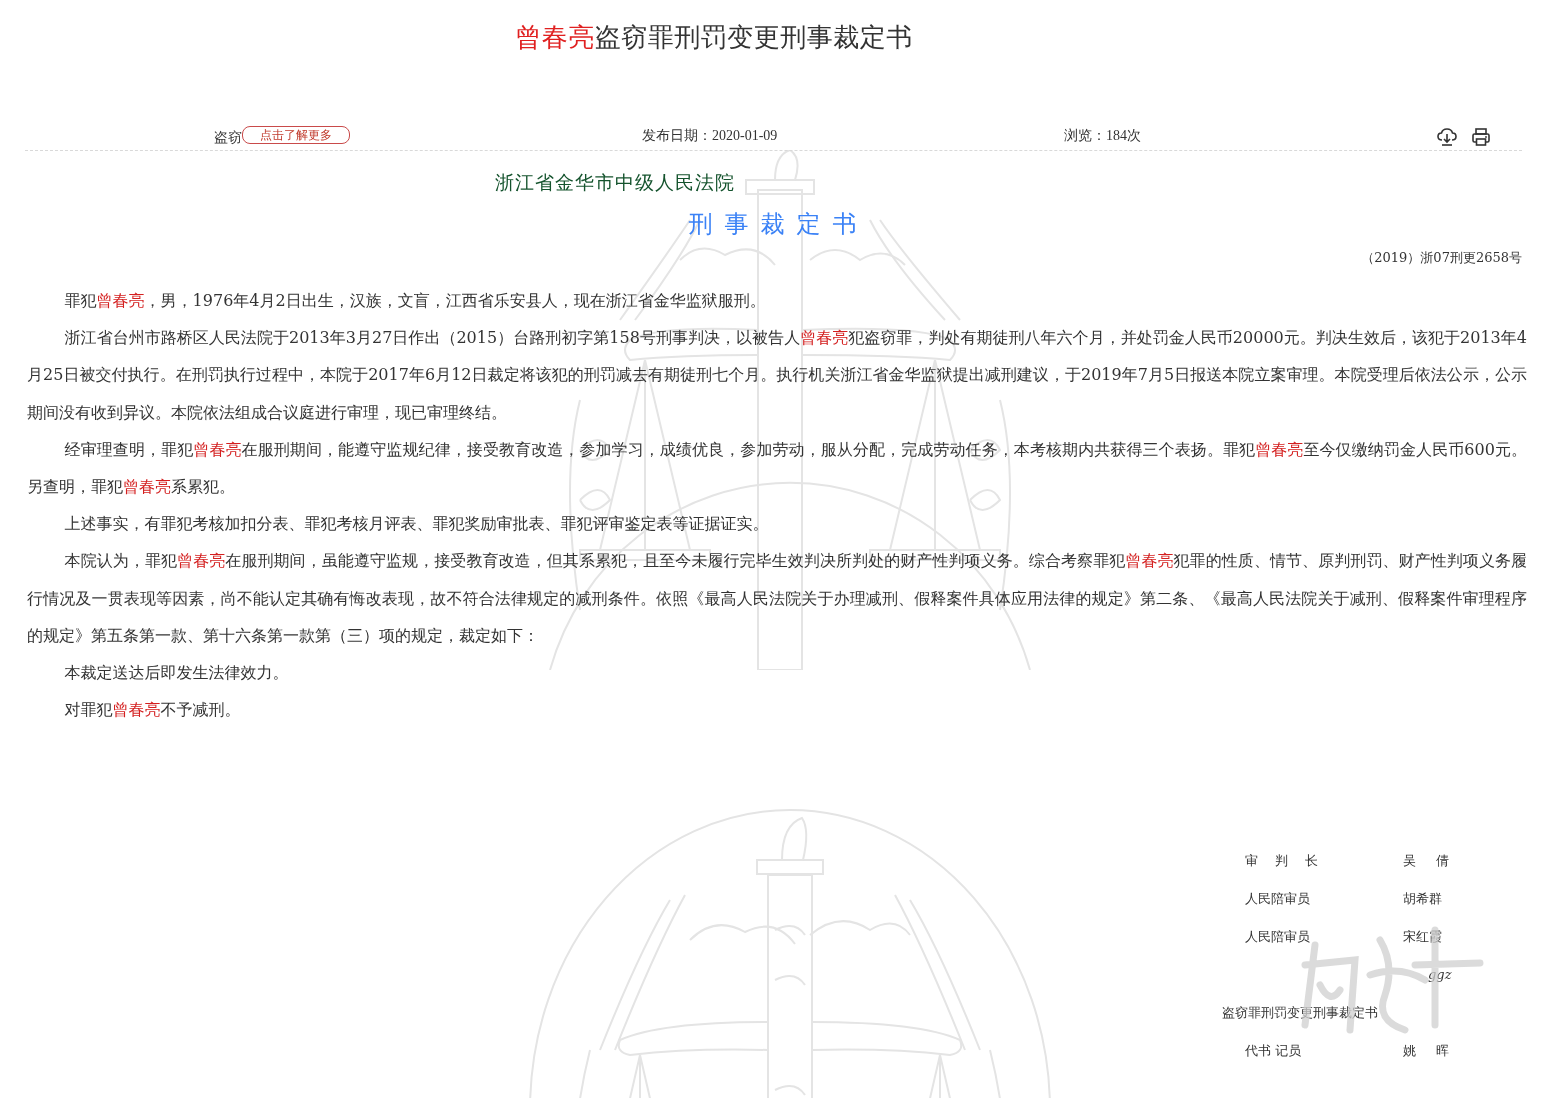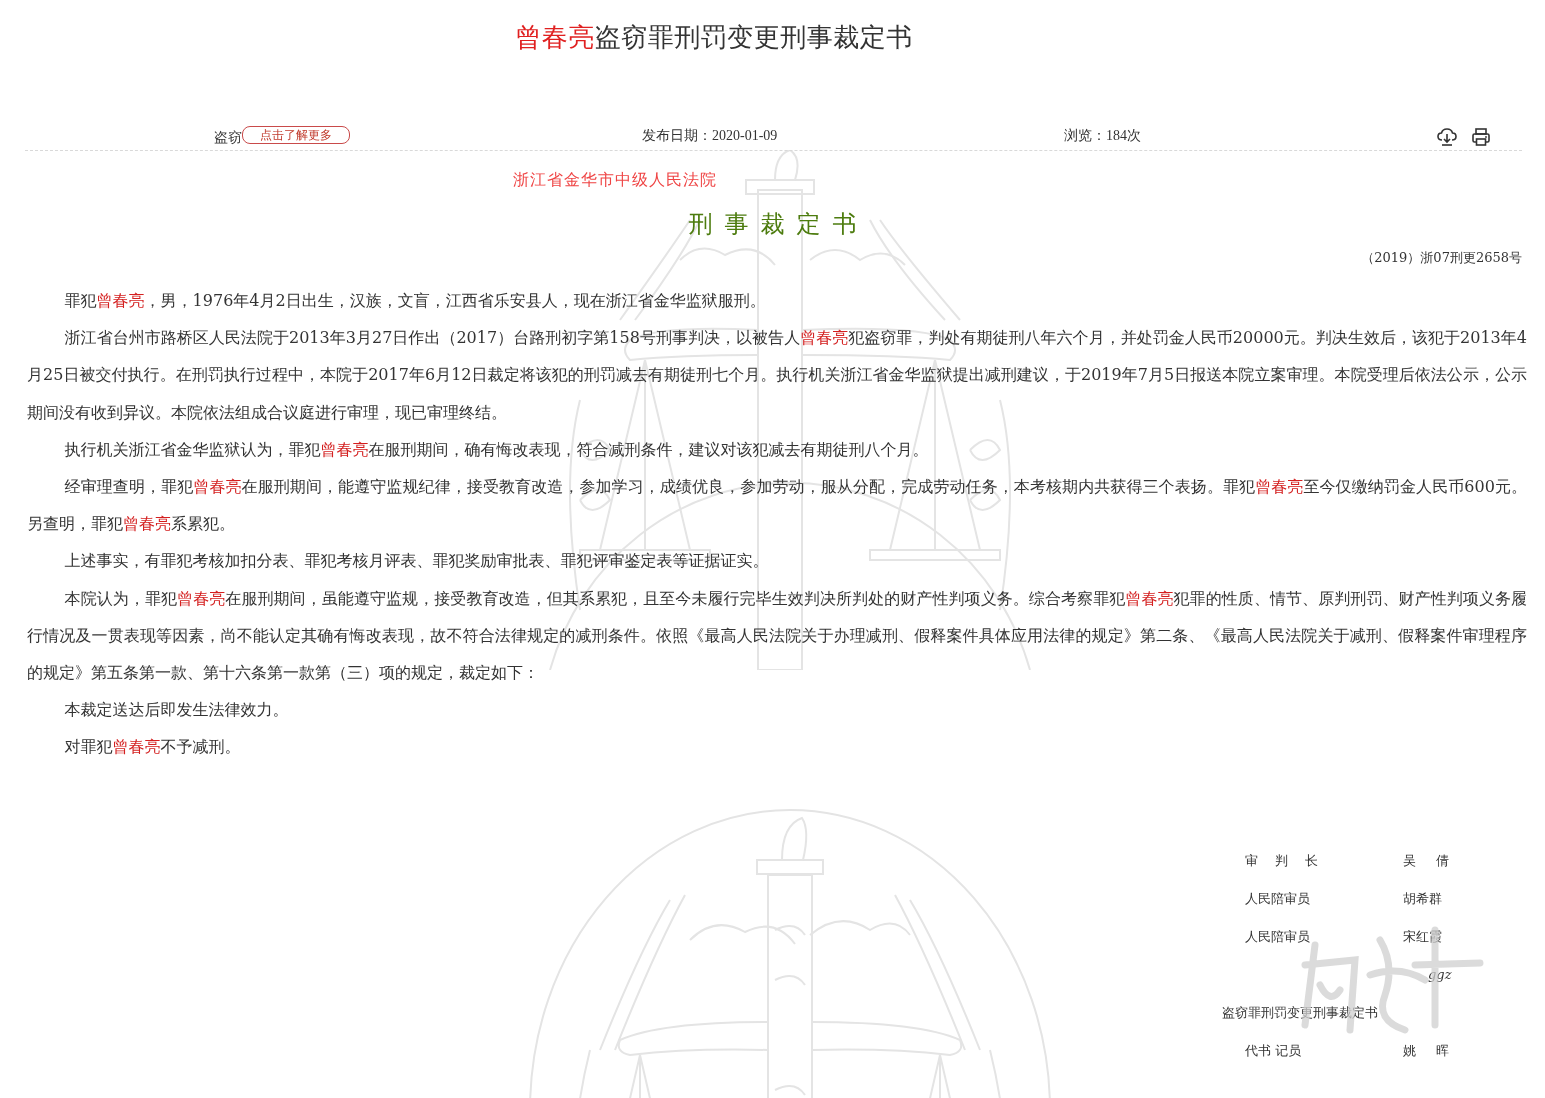--- a/index.html
+++ b/index.html
@@ -36,26 +36,26 @@
   .tools { position: absolute; top: 126px; left: 1436px; display: flex; gap: 12px; }
   .tool { width: 22px; height: 22px; cursor: pointer; display: flex; align-items: center; justify-content: center; }
 
   .divider {
     position: absolute; top: 150px; left: 25px; width: 1497px; height: 0;
     border-top: 1px dashed #d9d9d9;
   }
 
   .court {
     position: absolute; top: 170px; left: 0; width: 1230px; text-align: center;
-    font-family: "DejaVu Sans", "Liberation Sans", sans-serif; font-size: 16px; color: #ef4444;
+    font-family: "DejaVu Sans", "Liberation Sans", sans-serif; font-size: 19px; color: #14532d;
     letter-spacing: 1px;
   }
   .doctype {
     position: absolute; top: 208px; left: 0; width: 1545px; text-align: center;
-    font-family: "DejaVu Sans", "Liberation Sans", sans-serif; font-size: 24px; color: #4d7c0f;
+    font-family: "DejaVu Sans", "Liberation Sans", sans-serif; font-size: 24px; color: #3b82f6;
     letter-spacing: 12px; text-indent: 12px;
   }
   .caseno {
     position: absolute; top: 249px; right: 23px; font-size: 13px; color: #333;
   }
 
   .content {
     position: absolute; top: 282px; left: 27px; width: 1500px;
     font-size: 16px; line-height: 37.2px; color: #333;
     text-align: justify;
@@ -154,24 +154,21 @@
 
 <div class="court">浙江省金华市中级人民法院</div>
 <div class="doctype">刑事裁定书</div>
 <div class="caseno">（2019）浙07刑更2658号</div>
 
 <div class="content">
   <p>
     <span>罪犯</span><span class="hl">曾春亮</span><span>，男，1976年4月2日出生，汉族，文盲，江西省乐安县人，现在浙江省金华监狱服刑。</span>
   </p>
   <p>
-    <span>浙江省台州市路桥区人民法院于2013年3月27日作出（2017）台路刑初字第158号刑事判决，以被告人</span><span class="hl">曾春亮</span><span>犯盗窃罪，判处有期徒刑八年六个月，并处罚金人民币20000元。判决生效后，该犯于2013年4月25日被交付执行。在刑罚执行过程中，本院于2017年6月12日裁定将该犯的刑罚减去有期徒刑七个月。执行机关浙江省金华监狱提出减刑建议，于2019年7月5日报送本院立案审理。本院受理后依法公示，公示期间没有收到异议。本院依法组成合议庭进行审理，现已审理终结。</span>
-  </p>
-  <p>
-    <span>执行机关浙江省金华监狱认为，罪犯</span><span class="hl">曾春亮</span><span>在服刑期间，确有悔改表现，符合减刑条件，建议对该犯减去有期徒刑八个月。</span>
+    <span>浙江省台州市路桥区人民法院于2013年3月27日作出（2015）台路刑初字第158号刑事判决，以被告人</span><span class="hl">曾春亮</span><span>犯盗窃罪，判处有期徒刑八年六个月，并处罚金人民币20000元。判决生效后，该犯于2013年4月25日被交付执行。在刑罚执行过程中，本院于2017年6月12日裁定将该犯的刑罚减去有期徒刑七个月。执行机关浙江省金华监狱提出减刑建议，于2019年7月5日报送本院立案审理。本院受理后依法公示，公示期间没有收到异议。本院依法组成合议庭进行审理，现已审理终结。</span>
   </p>
   <p>
     <span>经审理查明，罪犯</span><span class="hl">曾春亮</span><span>在服刑期间，能遵守监规纪律，接受教育改造，参加学习，成绩优良，参加劳动，服从分配，完成劳动任务，本考核期内共获得三个表扬。罪犯</span><span class="hl">曾春亮</span><span>至今仅缴纳罚金人民币600元。另查明，罪犯</span><span class="hl">曾春亮</span><span>系累犯。</span>
   </p>
   <p>
     <span>上述事实，有罪犯考核加扣分表、罪犯考核月评表、罪犯奖励审批表、罪犯评审鉴定表等证据证实。</span>
   </p>
   <p>
     <span>本院认为，罪犯</span><span class="hl">曾春亮</span><span>在服刑期间，虽能遵守监规，接受教育改造，但其系累犯，且至今未履行完毕生效判决所判处的财产性判项义务。综合考察罪犯</span><span class="hl">曾春亮</span><span>犯罪的性质、情节、原判刑罚、财产性判项义务履行情况及一贯表现等因素，尚不能认定其确有悔改表现，故不符合法律规定的减刑条件。依照《最高人民法院关于办理减刑、假释案件具体应用法律的规定》第二条、《最高人民法院关于减刑、假释案件审理程序的规定》第五条第一款、第十六条第一款第（三）项的规定，裁定如下：</span>
   </p>

